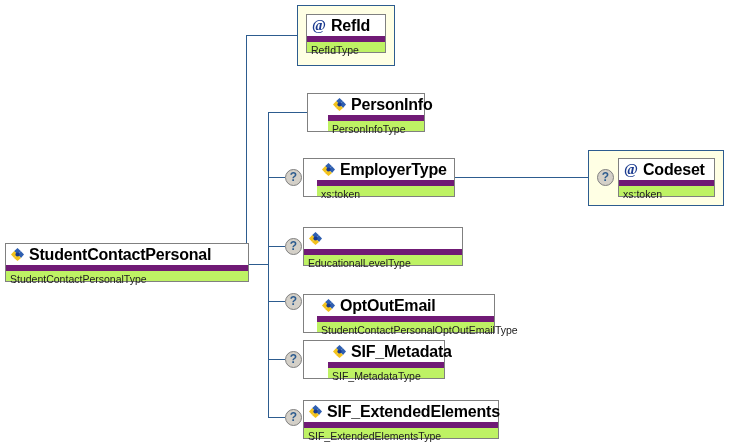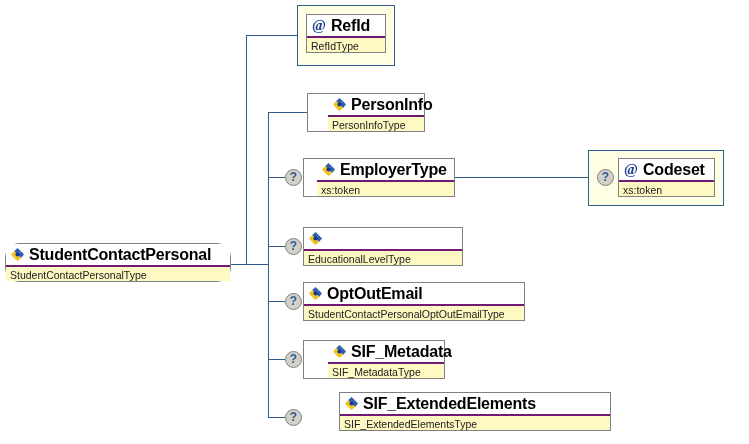--- a/index.html
+++ b/index.html
@@ -47,22 +47,22 @@
     box-sizing: border-box;
   }
   .node .title .label {
     font-size: 16px;
     font-weight: bold;
     color: #000000;
     white-space: nowrap;
     letter-spacing: -0.2px;
   }
   .node .typebar {
-    background: #fef9c3;
-    border-top: 2px solid #701a75;
+    background: #bef264;
+    border-top: 6px solid #701a75;
     font-size: 10.5px;
     color: #202020;
     padding: 1px 4px 2px 4px;
     height: 16px;
     box-sizing: border-box;
     white-space: nowrap;
     line-height: 14px;
   }
 
   
@@ -127,21 +127,21 @@
 
   <div class="line h" style="left:268px; top:112px; width:39px;"></div>
   <div class="line h" style="left:268px; top:177px; width:17px;"></div>
   <div class="line h" style="left:268px; top:246px; width:17px;"></div>
   <div class="line h" style="left:268px; top:301px; width:17px;"></div>
   <div class="line h" style="left:268px; top:359px; width:17px;"></div>
   <div class="line h" style="left:268px; top:417px; width:17px;"></div>
 
   <div class="line h" style="left:455px; top:177px; width:133px;"></div>
 
-  <div class="node" style="left:5px; top:243px; width:226px;border-radius:14px;">
+  <div class="node" style="left:5px; top:243px; width:244px;">
     <div class="title">
       <span class="icon icon-element">
         <svg width="15" height="15" viewBox="0 0 15 15">
           <path d="M7.5 1 L11 4.2 L7.5 7.5 L4 4.2 Z" fill="#2f5fb0"></path>
           <path d="M1 7.5 L4.2 4 L7.5 7.5 L4.2 11 Z" fill="#f2c21c"></path>
           <path d="M7.5 7.5 L11 4.2 L14 7.5 L11 11 Z" fill="#2f5fb0"></path>
           <path d="M4 11 L7.5 7.5 L11 11 L7.5 14 Z" fill="#f2c21c"></path>
           <circle cx="7.5" cy="7.5" r="2.1" fill="#1a3a8f"></circle>
         </svg>
       </span>
@@ -212,21 +212,21 @@
           <path d="M7.5 7.5 L11 4.2 L14 7.5 L11 11 Z" fill="#2f5fb0"></path>
           <path d="M4 11 L7.5 7.5 L11 11 L7.5 14 Z" fill="#f2c21c"></path>
           <circle cx="7.5" cy="7.5" r="2.1" fill="#1a3a8f"></circle>
         </svg>
       </span>
     </div>
     <div class="typebar">EducationalLevelType</div>
   </div>
 
   <div class="qmark" style="left:285px; top:293px;">?</div>
-  <div class="node" style="left:303px; top:282px; width:222px;">
+  <div class="node" style="left:303px; top:294px; width:192px;padding-left:13px;">
     <div class="title">
       <span class="icon icon-element">
         <svg width="15" height="15" viewBox="0 0 15 15">
           <path d="M7.5 1 L11 4.2 L7.5 7.5 L4 4.2 Z" fill="#2f5fb0"></path>
           <path d="M1 7.5 L4.2 4 L7.5 7.5 L4.2 11 Z" fill="#f2c21c"></path>
           <path d="M7.5 7.5 L11 4.2 L14 7.5 L11 11 Z" fill="#2f5fb0"></path>
           <path d="M4 11 L7.5 7.5 L11 11 L7.5 14 Z" fill="#f2c21c"></path>
           <circle cx="7.5" cy="7.5" r="2.1" fill="#1a3a8f"></circle>
         </svg>
       </span>
@@ -246,21 +246,21 @@
           <path d="M4 11 L7.5 7.5 L11 11 L7.5 14 Z" fill="#f2c21c"></path>
           <circle cx="7.5" cy="7.5" r="2.1" fill="#1a3a8f"></circle>
         </svg>
       </span>
       <span class="label">SIF_Metadata</span>
     </div>
     <div class="typebar">SIF_MetadataType</div>
   </div>
 
   <div class="qmark" style="left:285px; top:409px;">?</div>
-  <div class="node" style="left:303px; top:392px; width:272px;margin-left:36px;">
+  <div class="node" style="left:303px; top:400px; width:196px;">
     <div class="title">
       <span class="icon icon-element">
         <svg width="15" height="15" viewBox="0 0 15 15">
           <path d="M7.5 1 L11 4.2 L7.5 7.5 L4 4.2 Z" fill="#2f5fb0"></path>
           <path d="M1 7.5 L4.2 4 L7.5 7.5 L4.2 11 Z" fill="#f2c21c"></path>
           <path d="M7.5 7.5 L11 4.2 L14 7.5 L11 11 Z" fill="#2f5fb0"></path>
           <path d="M4 11 L7.5 7.5 L11 11 L7.5 14 Z" fill="#f2c21c"></path>
           <circle cx="7.5" cy="7.5" r="2.1" fill="#1a3a8f"></circle>
         </svg>
       </span>

